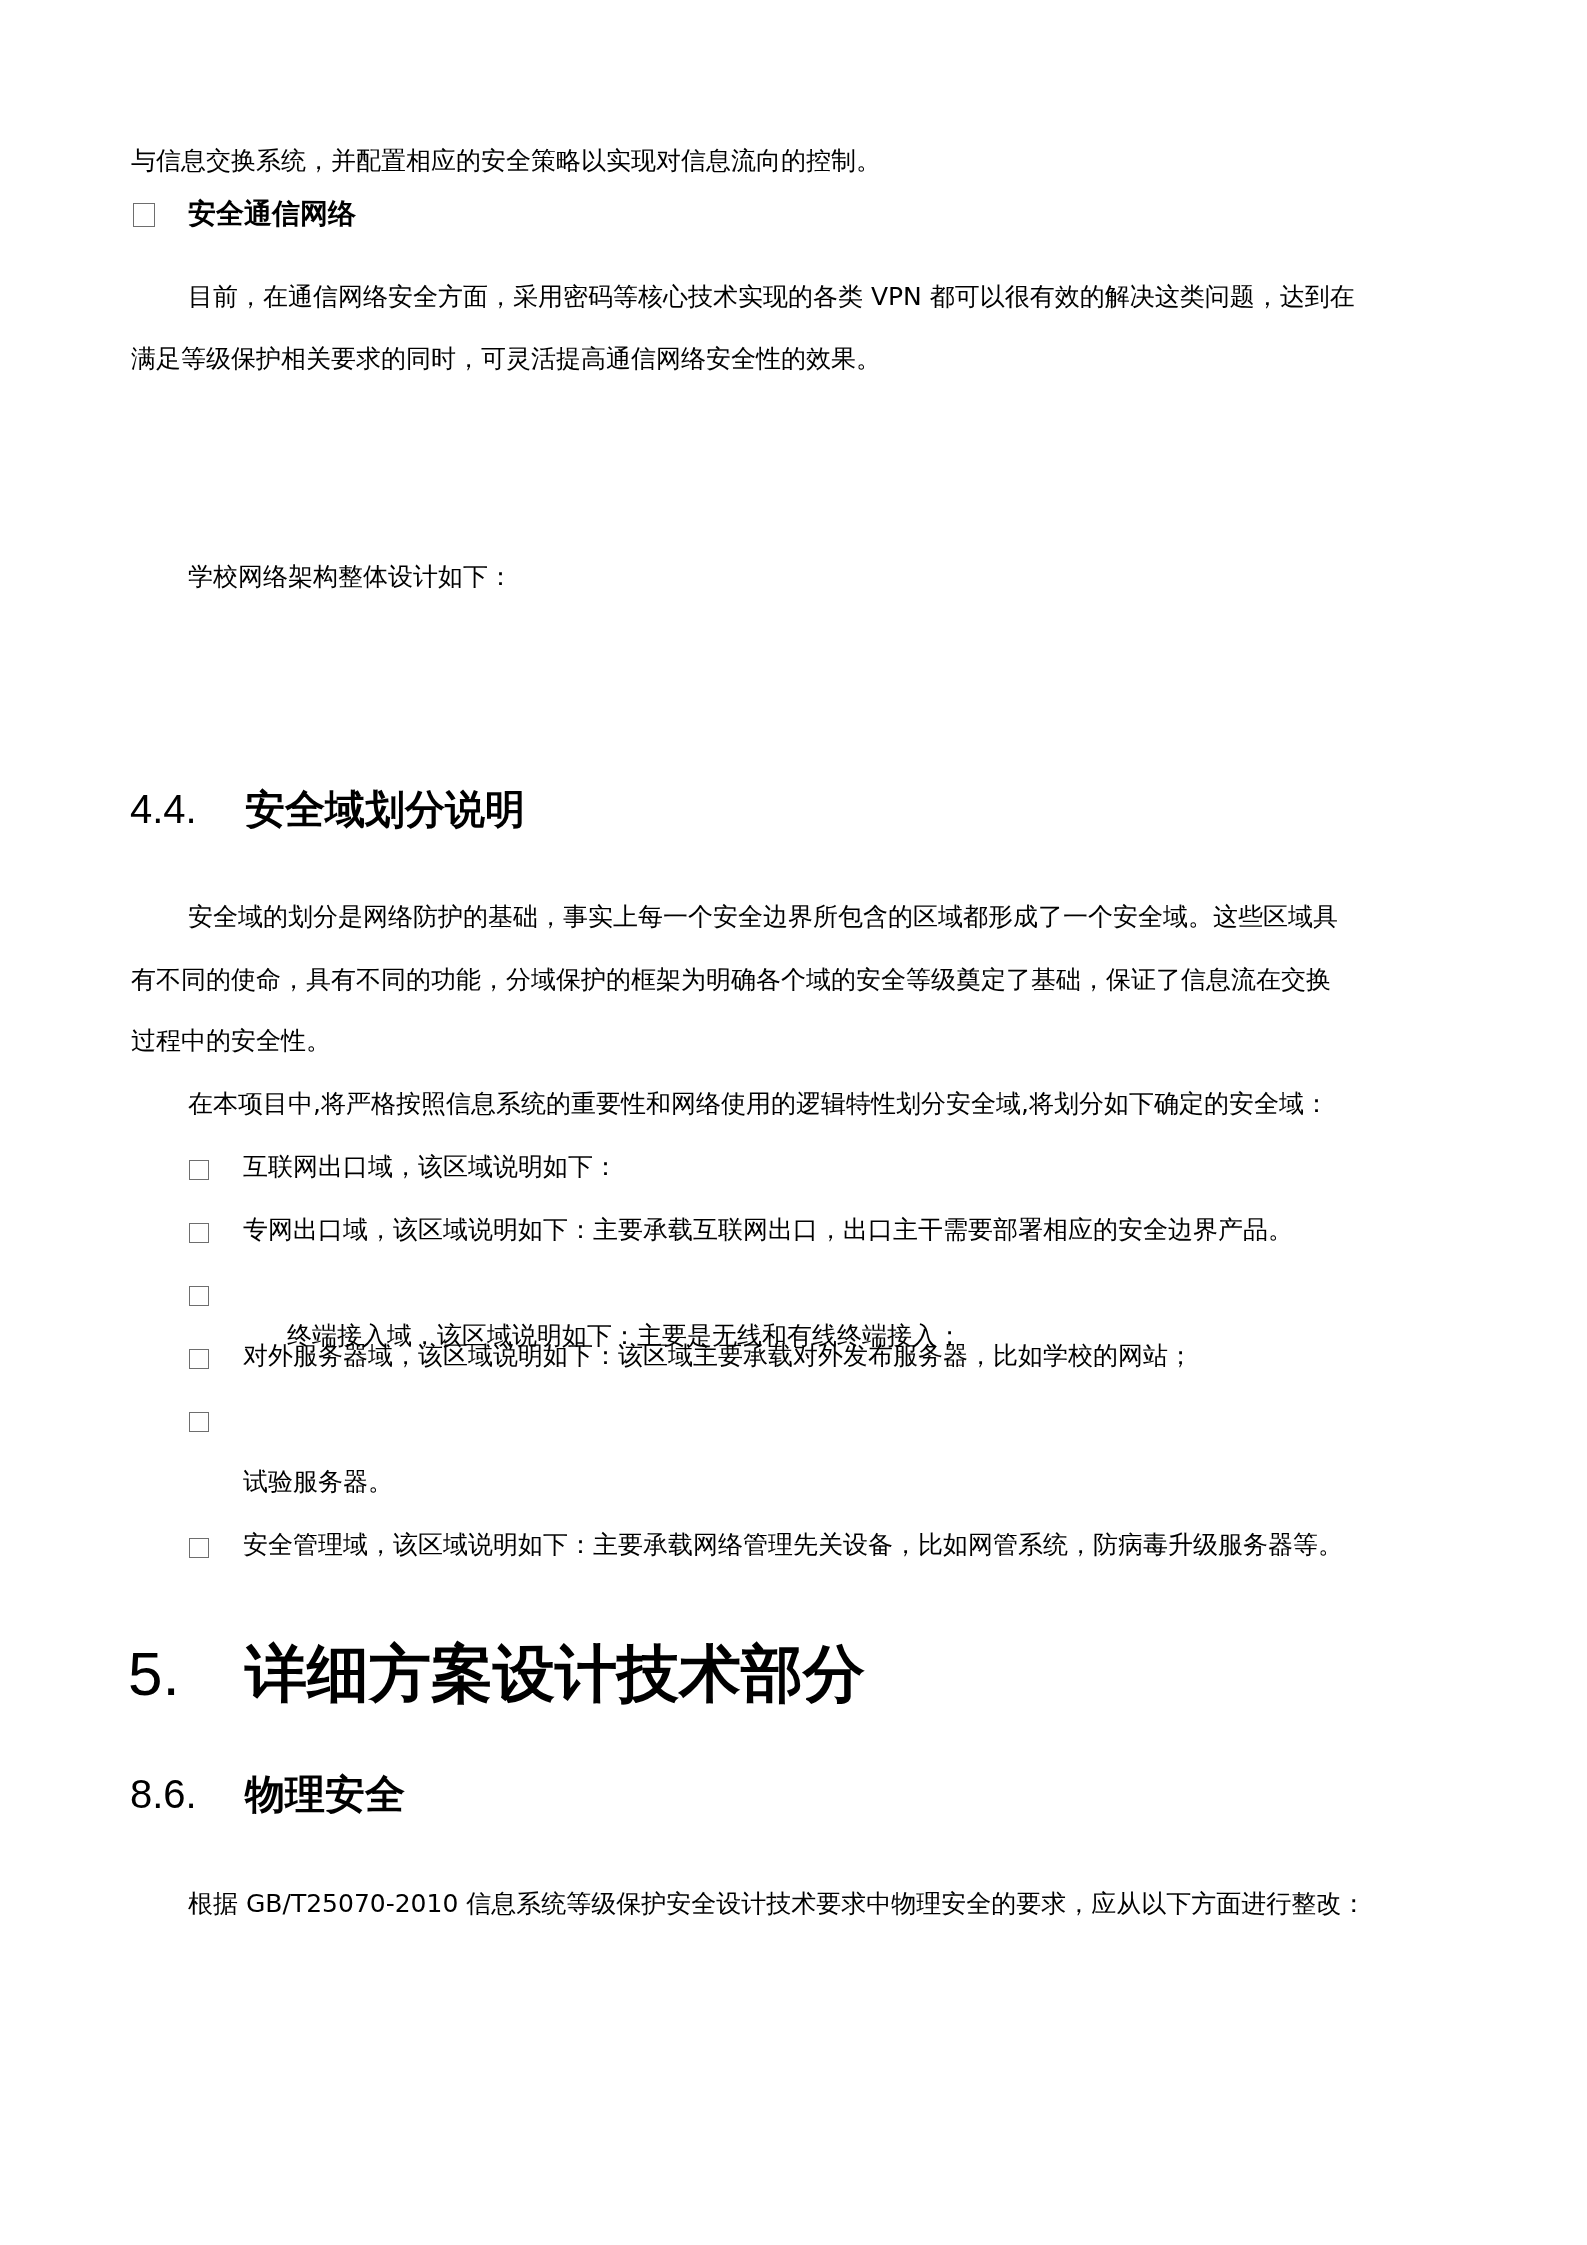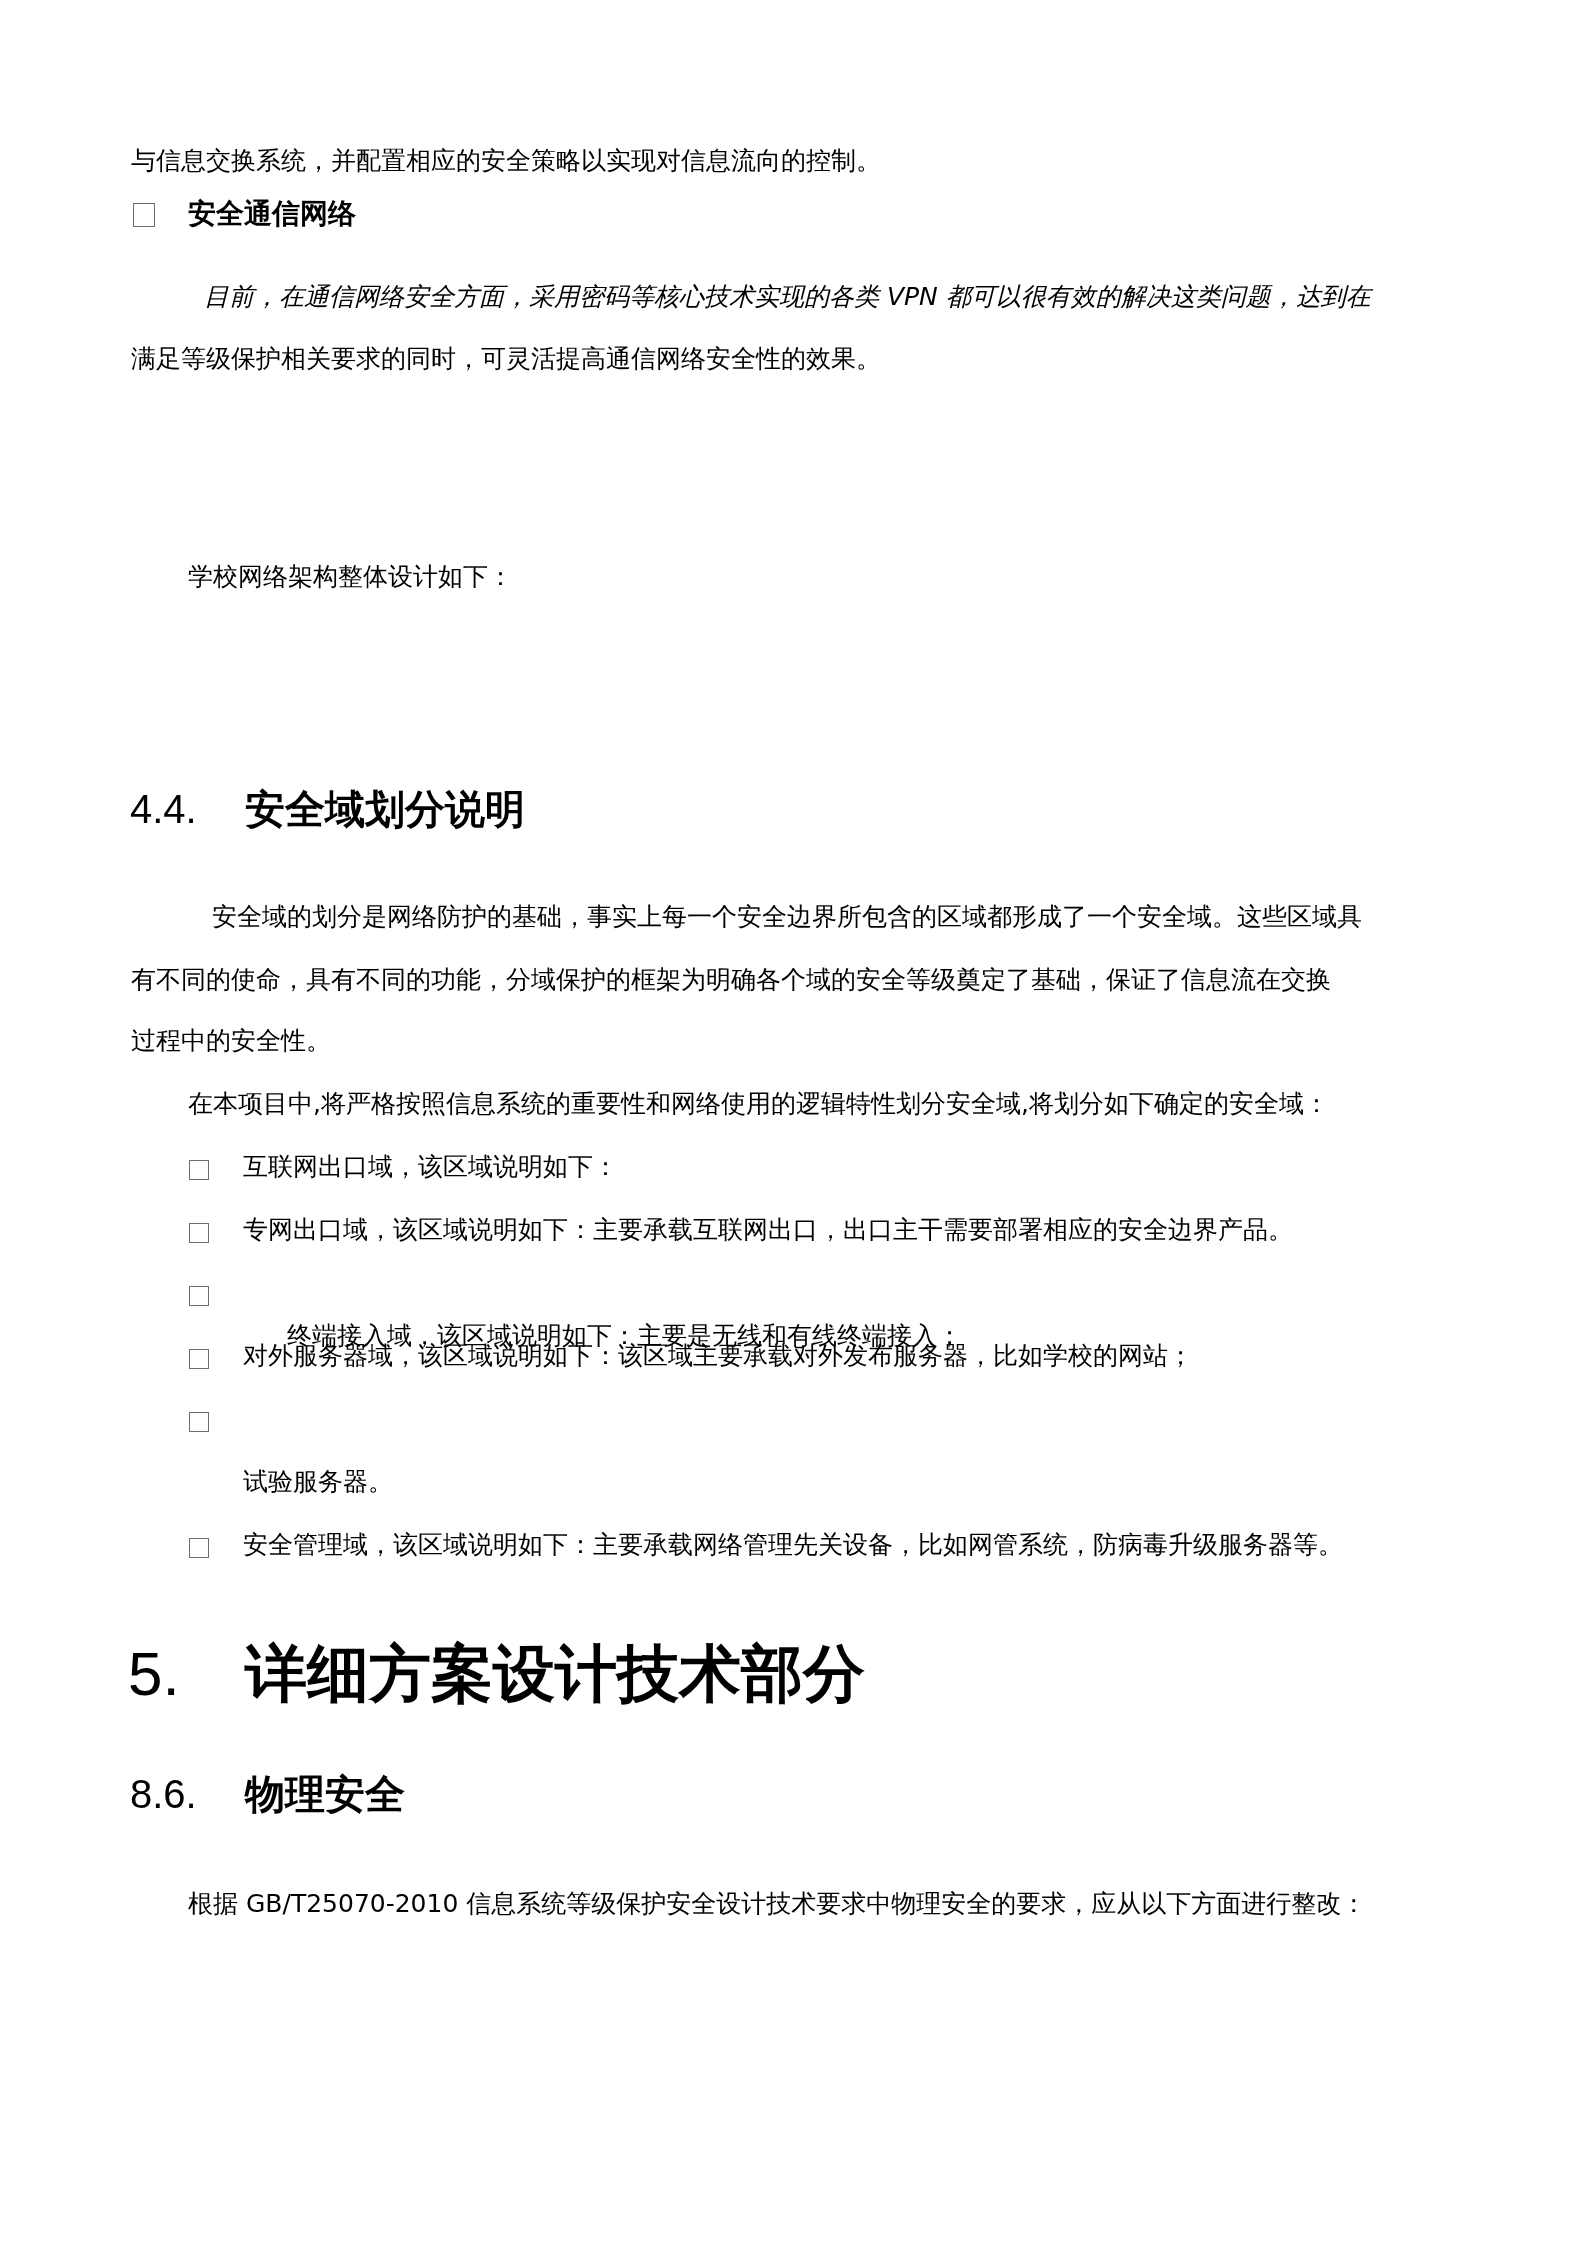--- a/index.html
+++ b/index.html
@@ -36,30 +36,30 @@
 </head>
 <body>
 
 <div class="page">
 
   <div class="line" style="left:131px; top:144px;">与信息交换系统，并配置相应的安全策略以实现对信息流向的控制。</div>
 
   <div class="cb big" style="left:133px; top:203px;"></div>
   <div class="bold-sub" style="left:188px; top:196px;">安全通信网络</div>
 
-  <div class="line" style="left:204px; top:280px;font-style:italic;">目前，在通信网络安全方面，采用密码等核心技术实现的各类 VPN 都可以很有效的解决这类问题，达到在</div>
+  <div class="line" style="left:188px; top:280px;">目前，在通信网络安全方面，采用密码等核心技术实现的各类 VPN 都可以很有效的解决这类问题，达到在</div>
   <div class="line" style="left:131px; top:342px;text-align:right;">满足等级保护相关要求的同时，可灵活提高通信网络安全性的效果。</div>
 
   <div class="line" style="left:188px; top:560px;">学校网络架构整体设计如下：</div>
 
   <div class="h2" style="left:130px; top:785px;">
     <span class="num">4.4.</span><span>安全域划分说明</span>
   </div>
 
-  <div class="line" style="left:188px; top:900px;margin-left:24px;">安全域的划分是网络防护的基础，事实上每一个安全边界所包含的区域都形成了一个安全域。这些区域具</div>
+  <div class="line" style="left:188px; top:900px;">安全域的划分是网络防护的基础，事实上每一个安全边界所包含的区域都形成了一个安全域。这些区域具</div>
   <div class="line" style="left:131px; top:963px;">有不同的使命，具有不同的功能，分域保护的框架为明确各个域的安全等级奠定了基础，保证了信息流在交换</div>
   <div class="line" style="left:131px; top:1024px;">过程中的安全性。</div>
 
   <div class="line" style="left:188px; top:1087px;">在本项目中,将严格按照信息系统的重要性和网络使用的逻辑特性划分安全域,将划分如下确定的安全域：</div>
 
   <div class="cb" style="left:189px; top:1160px;"></div>
   <div class="line" style="left:243px; top:1150px;">互联网出口域，该区域说明如下：</div>
 
   <div class="cb" style="left:189px; top:1223px;"></div>
   <div class="line" style="left:243px; top:1213px;">专网出口域，该区域说明如下：主要承载互联网出口，出口主干需要部署相应的安全边界产品。</div>

